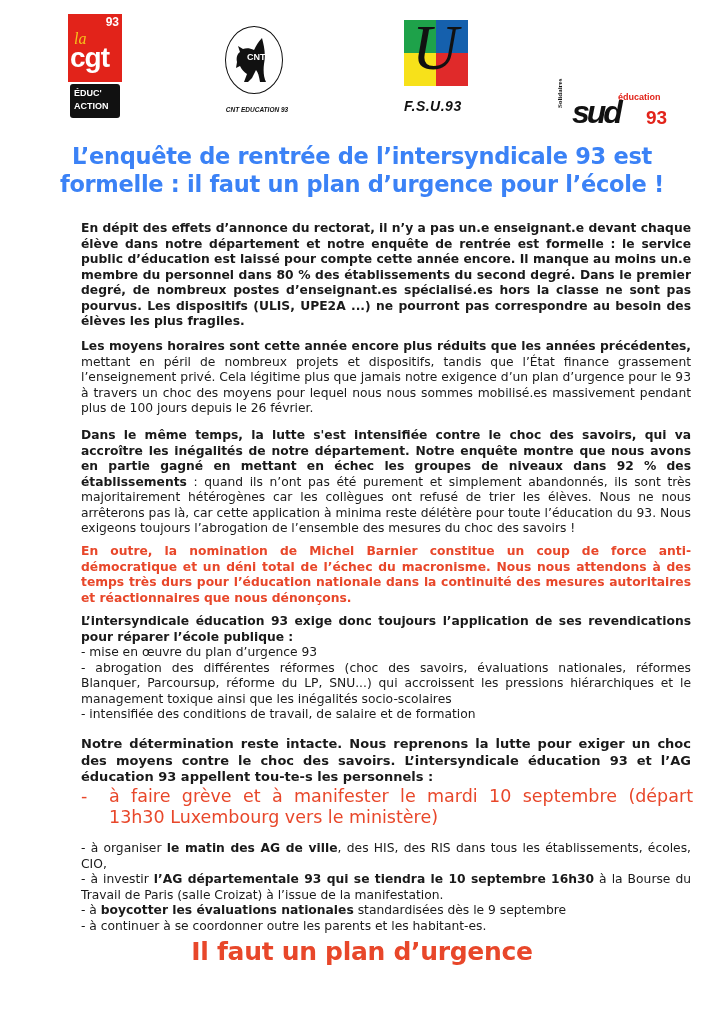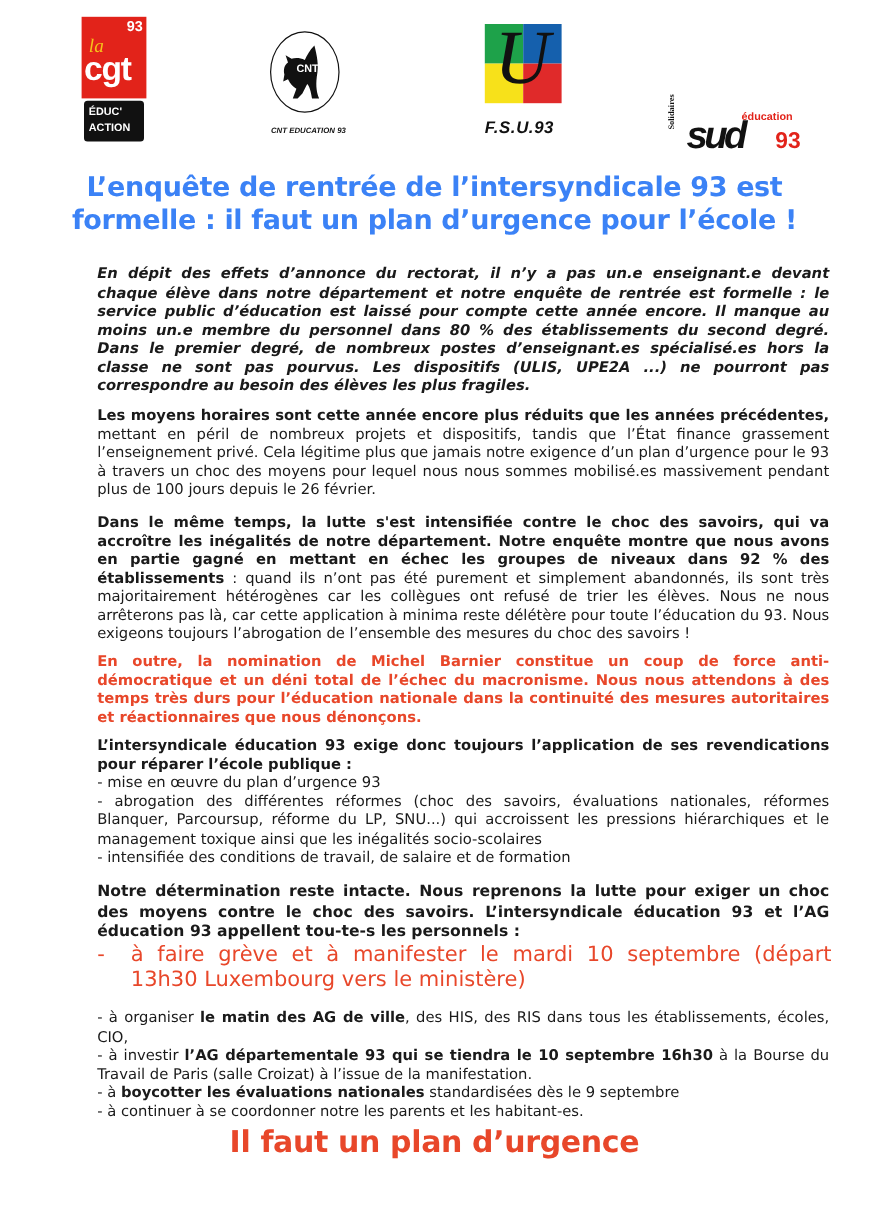--- a/index.html
+++ b/index.html
@@ -31,21 +31,21 @@
   
   .sud { left: 560px; top: 30px; width: 120px; height: 50px; margin-top: 48px; }
   .sud .sol { position: absolute; left: -4px; top: 18px; font: bold 7px "Liberation Serif", serif; transform: rotate(-90deg); transform-origin: left top; color: #111; }
   .sud .edu { position: absolute; left: 58px; top: 2px; font: bold 9px "Liberation Sans", sans-serif; color: #e2231a; }
   .sud .word { position: absolute; left: 12px; top: 6px; font: bold italic 32px "Liberation Sans", sans-serif; color: #111; letter-spacing: -3px; line-height: 1; }
   .sud .n93 { position: absolute; left: 86px; top: 17px; font: bold 19px "Liberation Sans", sans-serif; color: #e2231a; }
 
   .title { position: absolute; top: 142px; left: 0; width: 724px; text-align: center; color: #3b82f6; font: bold 22.5px "DejaVu Sans", sans-serif; line-height: 28px; letter-spacing: -0.3px; }
 
   .body { position: absolute; left: 81px; width: 610px; font-size: 12.3px; line-height: 15.5px; text-align: justify; font-family: "DejaVu Sans", sans-serif; }
-  .p1 { top: 221px; font-weight: bold; font-style: italic; }
+  .p1 { top: 221px; font-weight: bold; }
   .p2 { top: 339px; }
   .p3 { top: 428px; }
   .p4 { top: 544px; color: #e8472a; font-weight: bold; }
   .p5 { top: 614px; }
   .p6 { top: 736px; font-weight: bold; font-size: 13px; line-height: 16.5px; }
   .call { position: absolute; top: 786px; left: 81px; width: 612px; color: #e8472a; font-size: 17.5px; line-height: 21px; text-align: justify; }
   .call .dash { position: absolute; left: 0; top: 0; }
   .call .txt { display: block; padding-left: 28px; }
   .p7 { top: 841px; }
   .closing { position: absolute; top: 936px; left: 0; width: 724px; text-align: center; color: #e8472a; font: bold 25px "DejaVu Sans", sans-serif; line-height: 31px; letter-spacing: -0.3px; }
@@ -118,18 +118,18 @@
 
 <div class="call">
   <span class="dash">-</span>
   <span class="txt">à faire grève et à manifester le mardi 10 septembre (départ 13h30 Luxembourg vers le ministère)</span>
 </div>
 
 <div class="body p7">
   <span class="line"><span>- à organiser </span><b>le matin des AG de ville</b><span>, des HIS, des RIS dans tous les établissements, écoles, CIO,</span></span>
   <span class="line"><span>- à investir </span><b>l’AG départementale 93 qui se tiendra le 10 septembre 16h30</b><span> à la Bourse du Travail de Paris (salle Croizat) à l’issue de la manifestation.</span></span>
   <span class="line"><span>- à </span><b>boycotter les évaluations nationales</b><span> standardisées dès le 9 septembre</span></span>
-  <span class="line"><span>- à continuer à se coordonner notre les parents et les habitant-es.</span></span>
+  <span class="line"><span>- à continuer à se coordonner outre les parents et les habitant-es.</span></span>
 </div>
 
 <h2 class="closing" style="margin:0">
   <span class="line">Il faut un plan d’urgence</span>
 </h2>
 
 </body></html>

